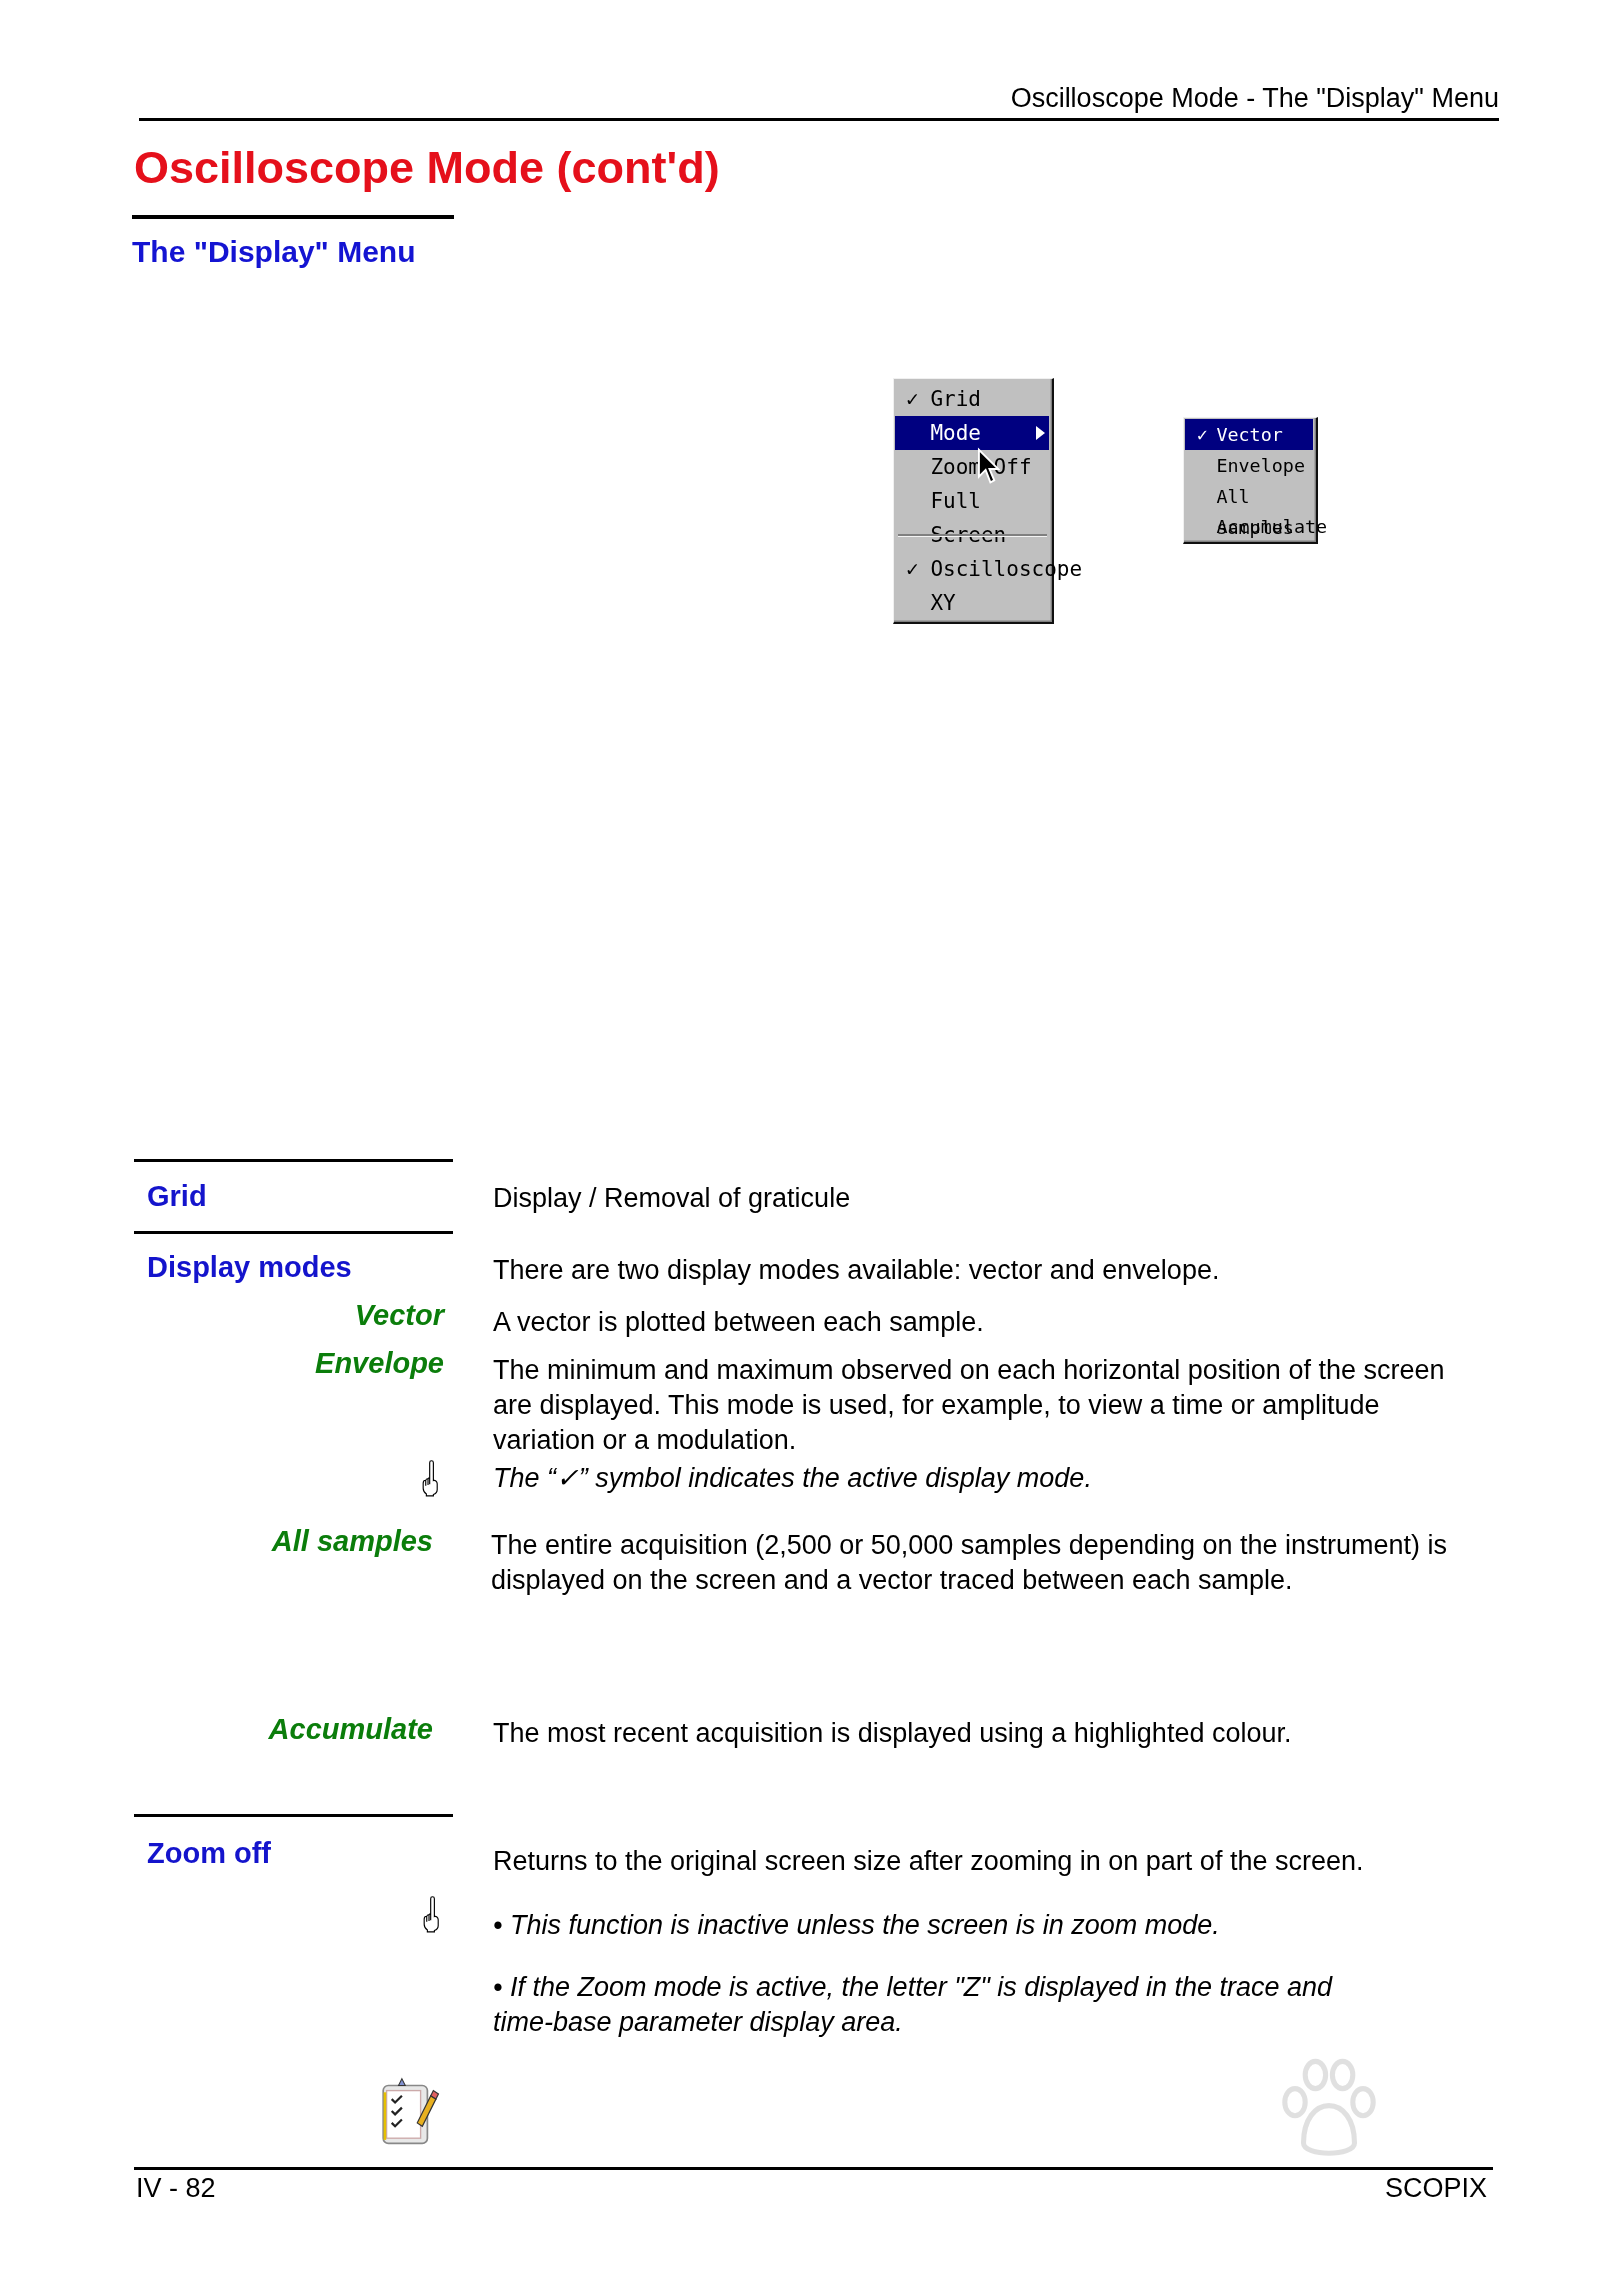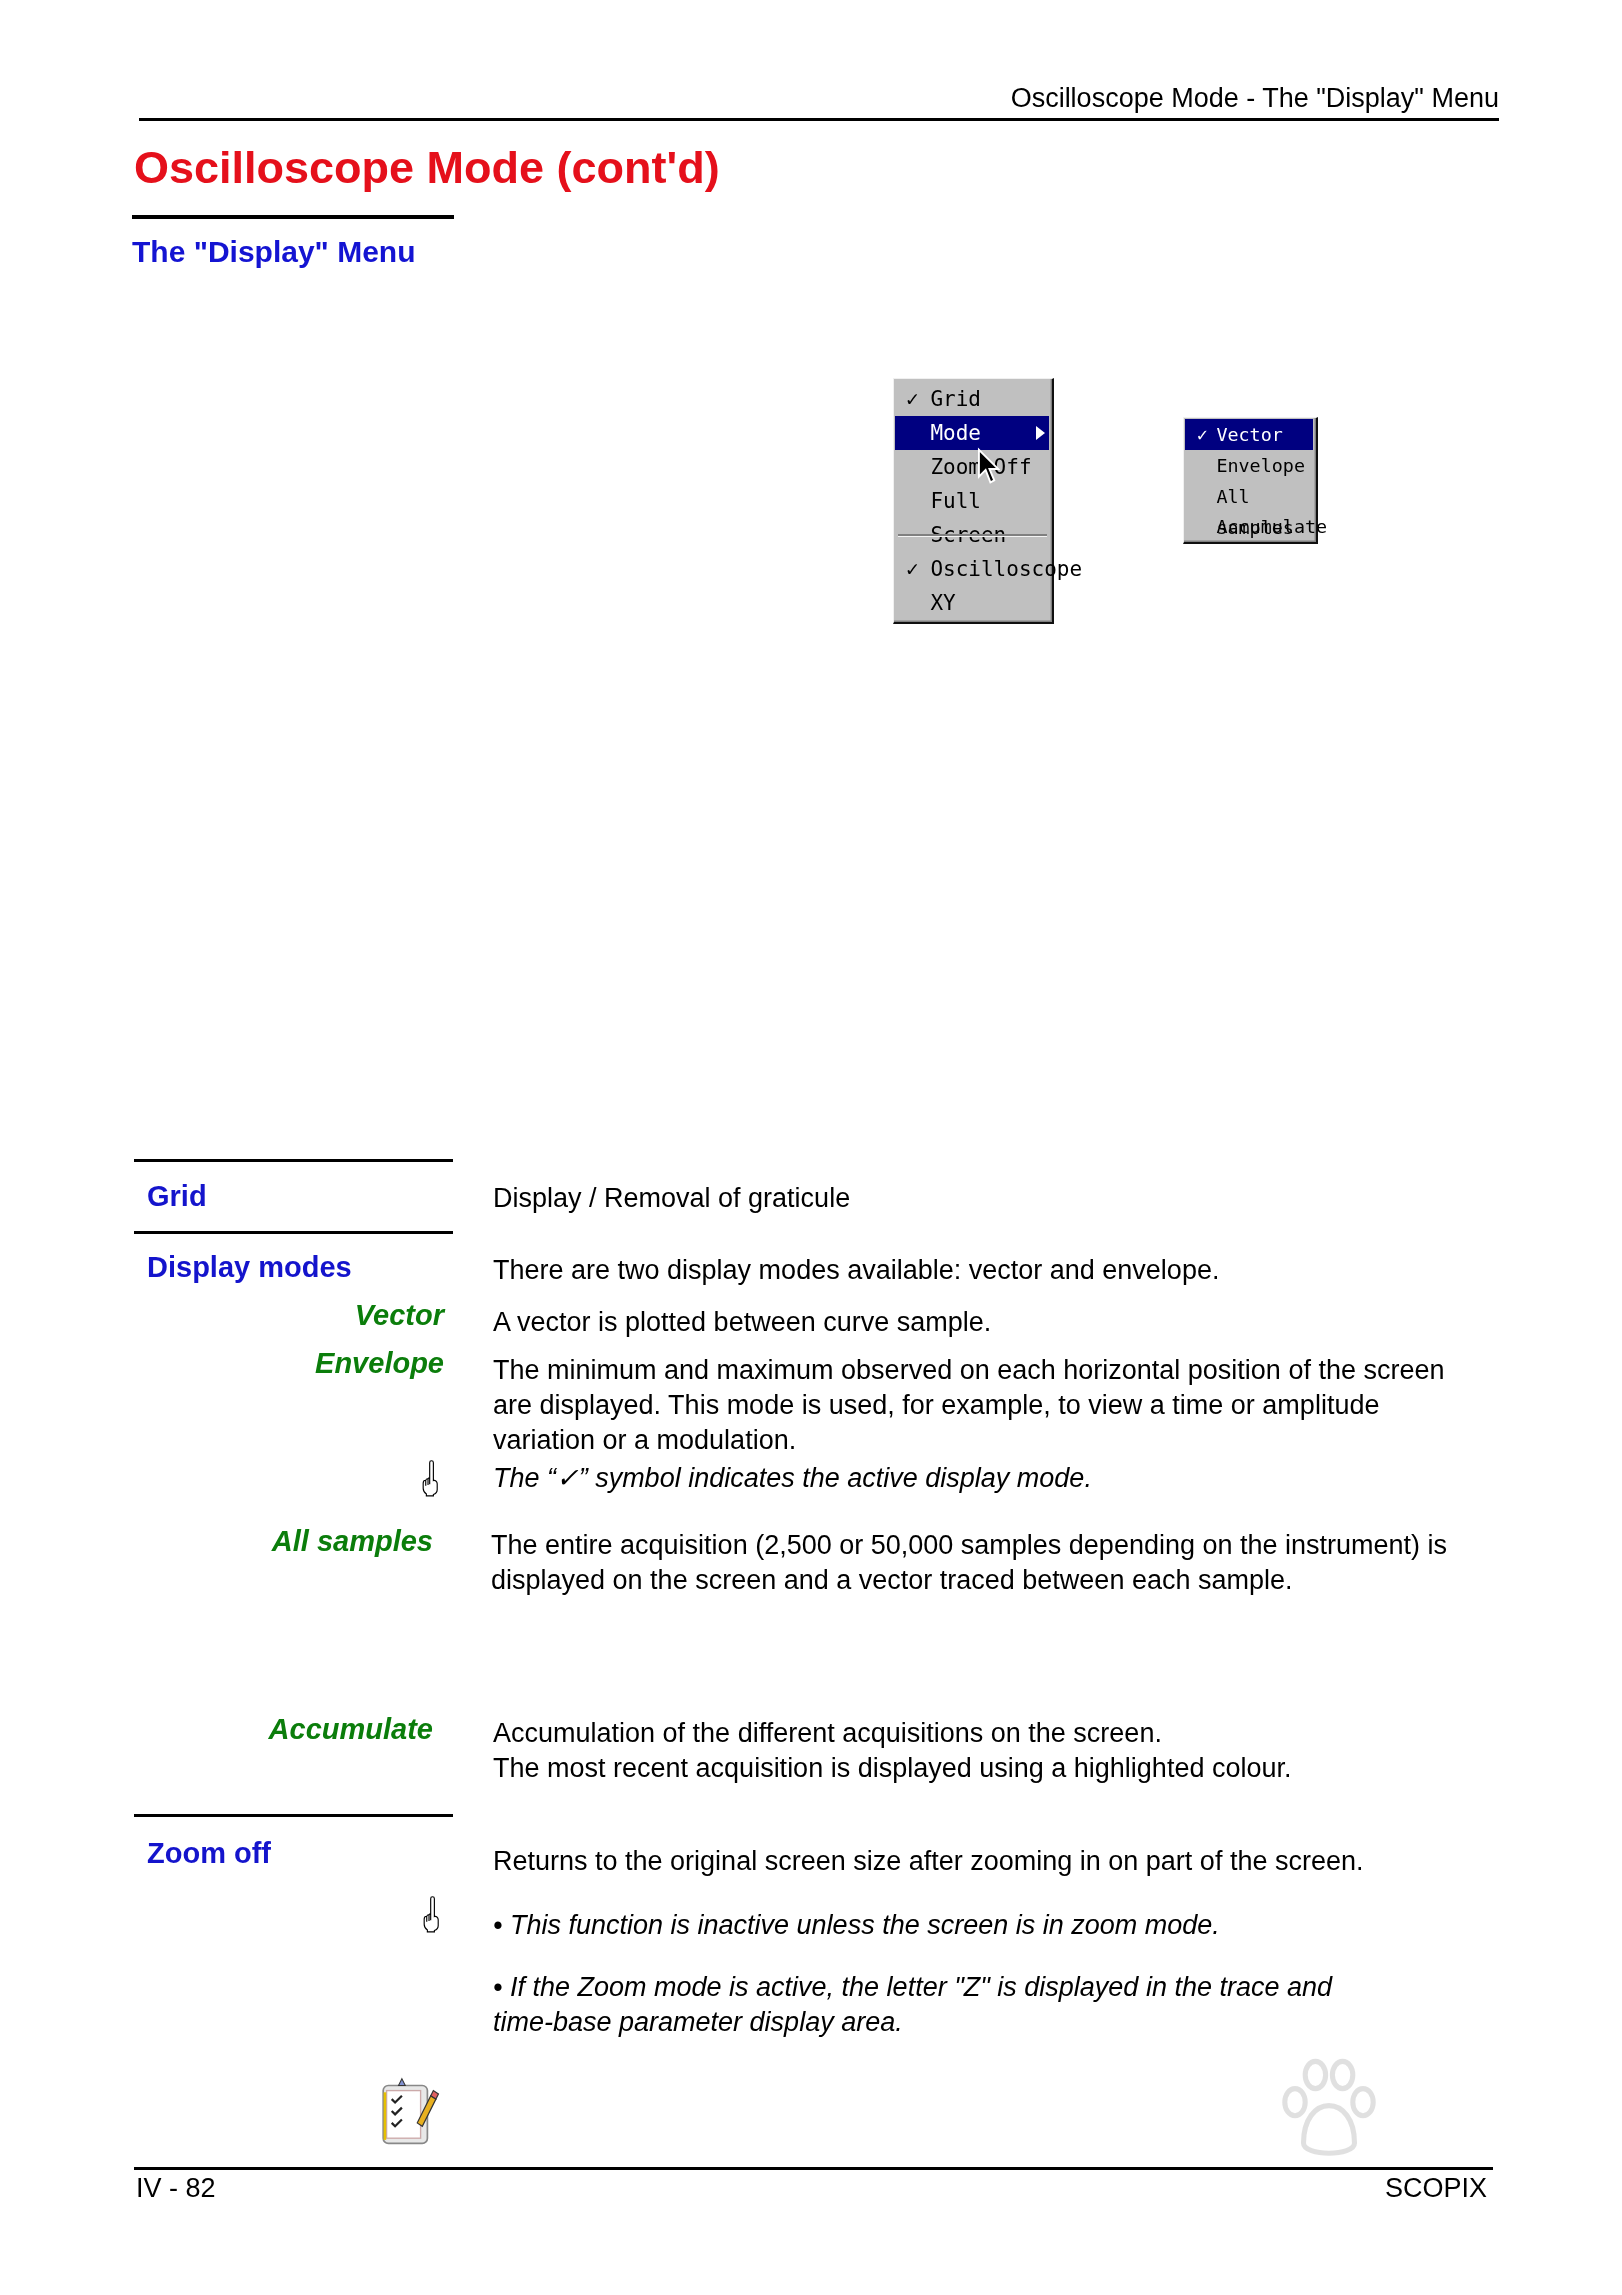--- a/index.html
+++ b/index.html
@@ -90,38 +90,37 @@
 
 <div class="rule" style="left:134px; top:1159px; width:319px; height:3.4px;"></div>
 <div class="abs label-blue" style="top:1180px;">Grid</div>
 <div class="abs body-text" style="top:1181px;">Display / Removal of graticule</div>
 
 <div class="rule" style="left:134px; top:1231px; width:319px; height:3.4px;"></div>
 <div class="abs label-blue" style="top:1251px;">Display modes</div>
 <div class="abs body-text" style="top:1253px;">There are two display modes available: vector and envelope.</div>
 
 <div class="abs label-green" style="right:1178px; top:1299px;">Vector</div>
-<div class="abs body-text" style="top:1305px;">A vector is plotted between curve sample.</div>
+<div class="abs body-text" style="top:1305px;">A vector is plotted between each sample.</div>
 
 <div class="abs label-green" style="right:1178px; top:1347px;">Envelope</div>
 <div class="abs body-text" style="top:1353px; width:995px;">The minimum and maximum observed on each horizontal position of the screen are displayed. This mode is used, for example, to view a time or amplitude variation or a modulation.</div>
 
 <svg class="abs hand" style="left:420px; top:1458px;" viewBox="0 0 16 30">
   <path d="M9 1.5 C10 1.5 10.5 2.3 10.5 3 L10.5 17 C11.8 16.5 13.5 17.5 13.5 19.5 L13.5 24 C13.5 26 12 27.5 10.5 28 L10.5 29 L5 29 L5 27.5 C3.5 26.5 2.5 25 2.5 23 L2.5 19 C2.5 17.5 3.5 16.8 4.5 16.8 C4.8 15.8 5.6 15.5 6.3 15.6 C6.7 14.9 7.3 14.8 7.6 14.9 L7.6 3 C7.6 2.3 8 1.5 9 1.5 Z M4.5 16.8 L4.5 21 M6.3 15.6 L6.3 20.5 M7.6 14.9 L7.6 20" fill="#fff" stroke="#000" stroke-width="0.9"></path>
 </svg>
 <div class="abs body-text note" style="top:1461px;">The “✓” symbol indicates the active display mode.</div>
 
 <div class="abs label-green" style="right:1189px; top:1525px;">All samples</div>
 <div class="abs body-text" style="left:491px; top:1528px; width:1002px;">
   <div>The entire acquisition (2,500 or 50,000 samples depending on the instrument) is displayed on the screen and a vector traced between each sample.</div>
 </div>
 
 <div class="abs label-green" style="right:1189px; top:1713px;">Accumulate</div>
 <div class="abs body-text" style="top:1716px;">
-  <div>Accumulation of the different acquisitions on the screen.</div>
   <div>The most recent acquisition is displayed using a highlighted colour.</div>
 </div>
 
 <div class="rule" style="left:134px; top:1814px; width:319px; height:3.4px;"></div>
 <div class="abs label-blue" style="top:1837px;">Zoom off</div>
 <div class="abs body-text" style="top:1844px;">Returns to the original screen size after zooming in on part of the screen.</div>
 
 <svg class="abs hand" style="left:421px; top:1894px;" viewBox="0 0 16 30">
   <path d="M9 1.5 C10 1.5 10.5 2.3 10.5 3 L10.5 17 C11.8 16.5 13.5 17.5 13.5 19.5 L13.5 24 C13.5 26 12 27.5 10.5 28 L10.5 29 L5 29 L5 27.5 C3.5 26.5 2.5 25 2.5 23 L2.5 19 C2.5 17.5 3.5 16.8 4.5 16.8 C4.8 15.8 5.6 15.5 6.3 15.6 C6.7 14.9 7.3 14.8 7.6 14.9 L7.6 3 C7.6 2.3 8 1.5 9 1.5 Z M4.5 16.8 L4.5 21 M6.3 15.6 L6.3 20.5 M7.6 14.9 L7.6 20" fill="#fff" stroke="#000" stroke-width="0.9"></path>
 </svg>

